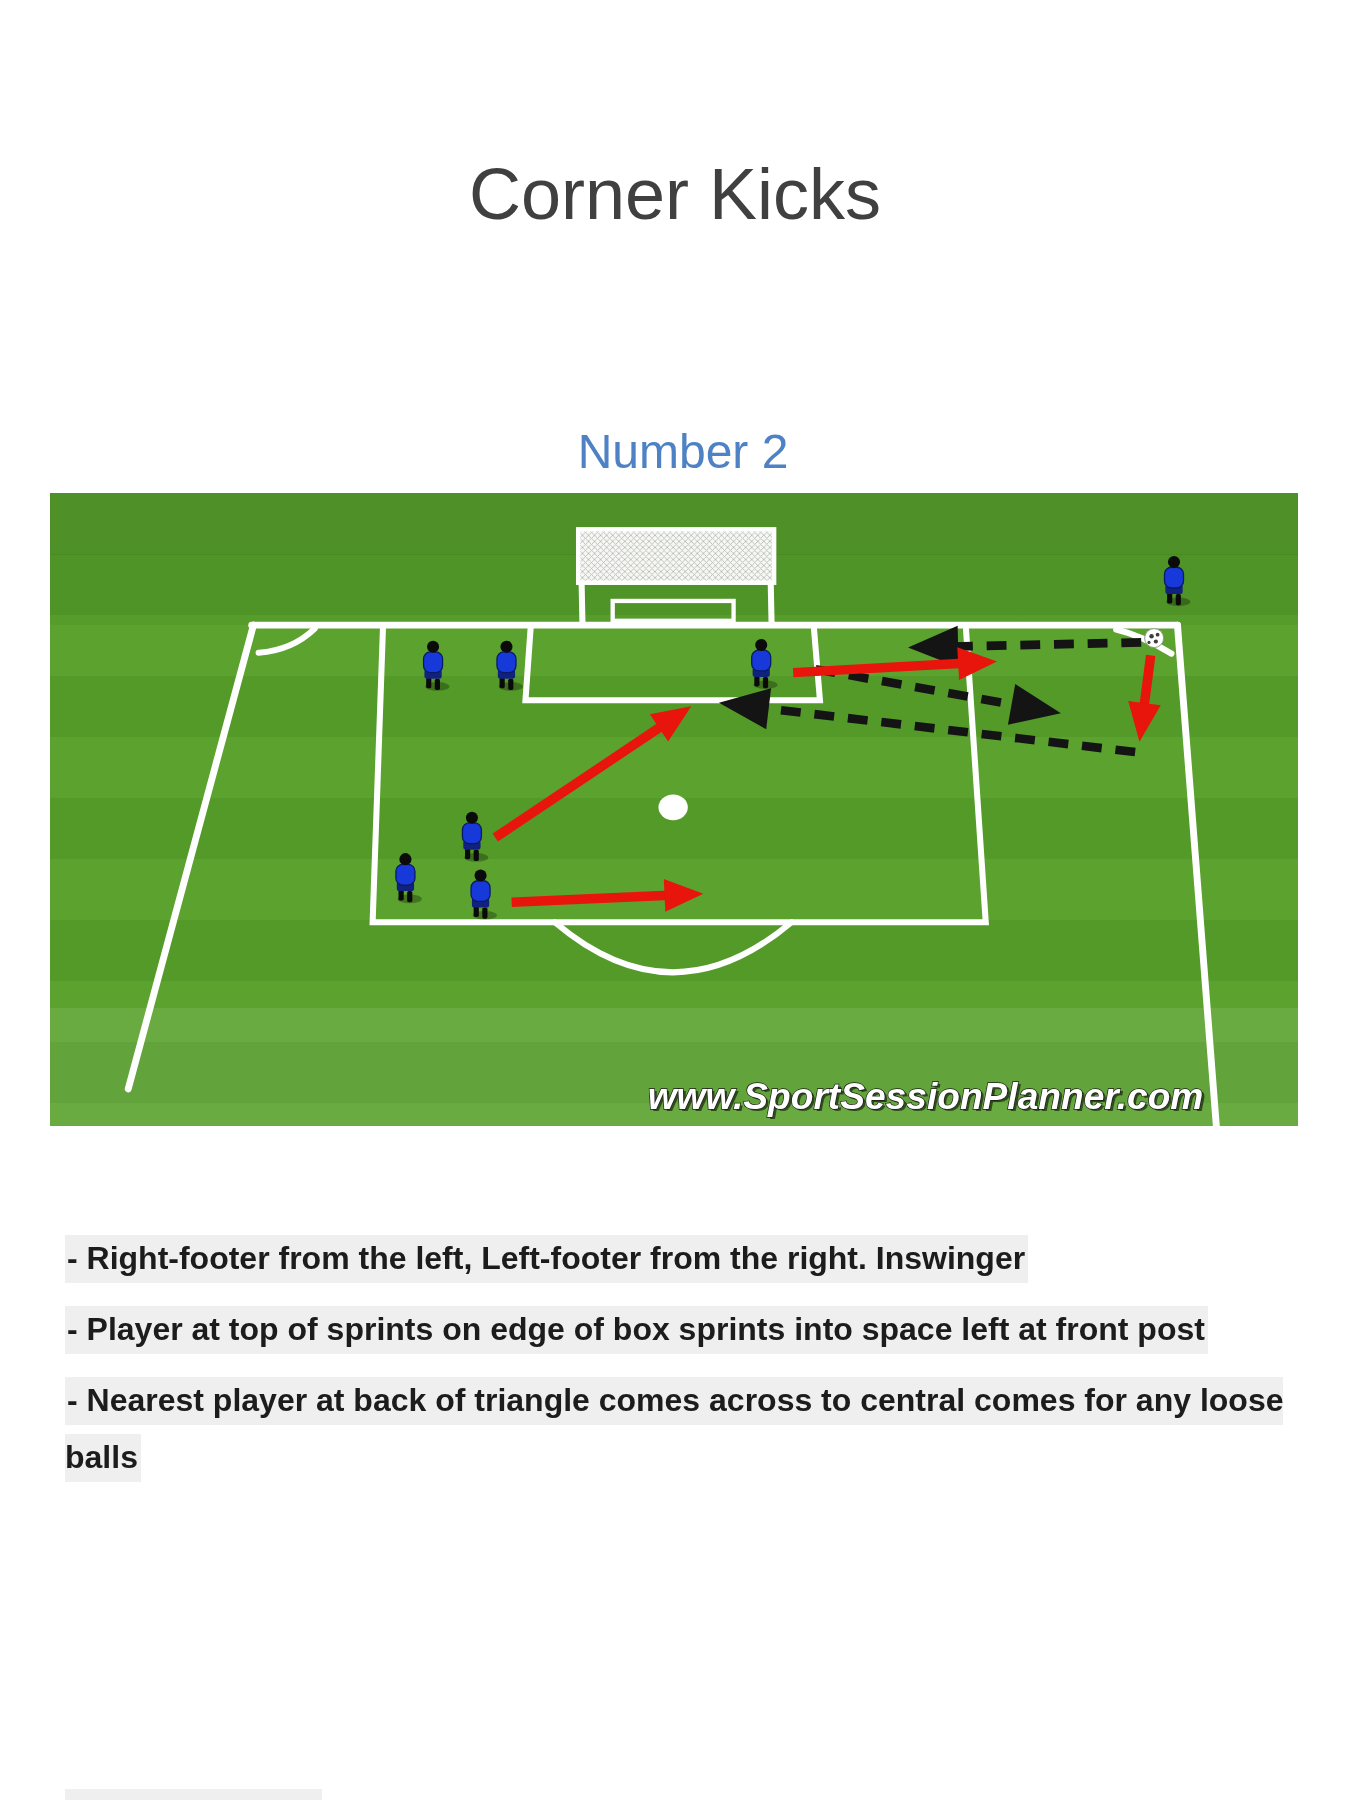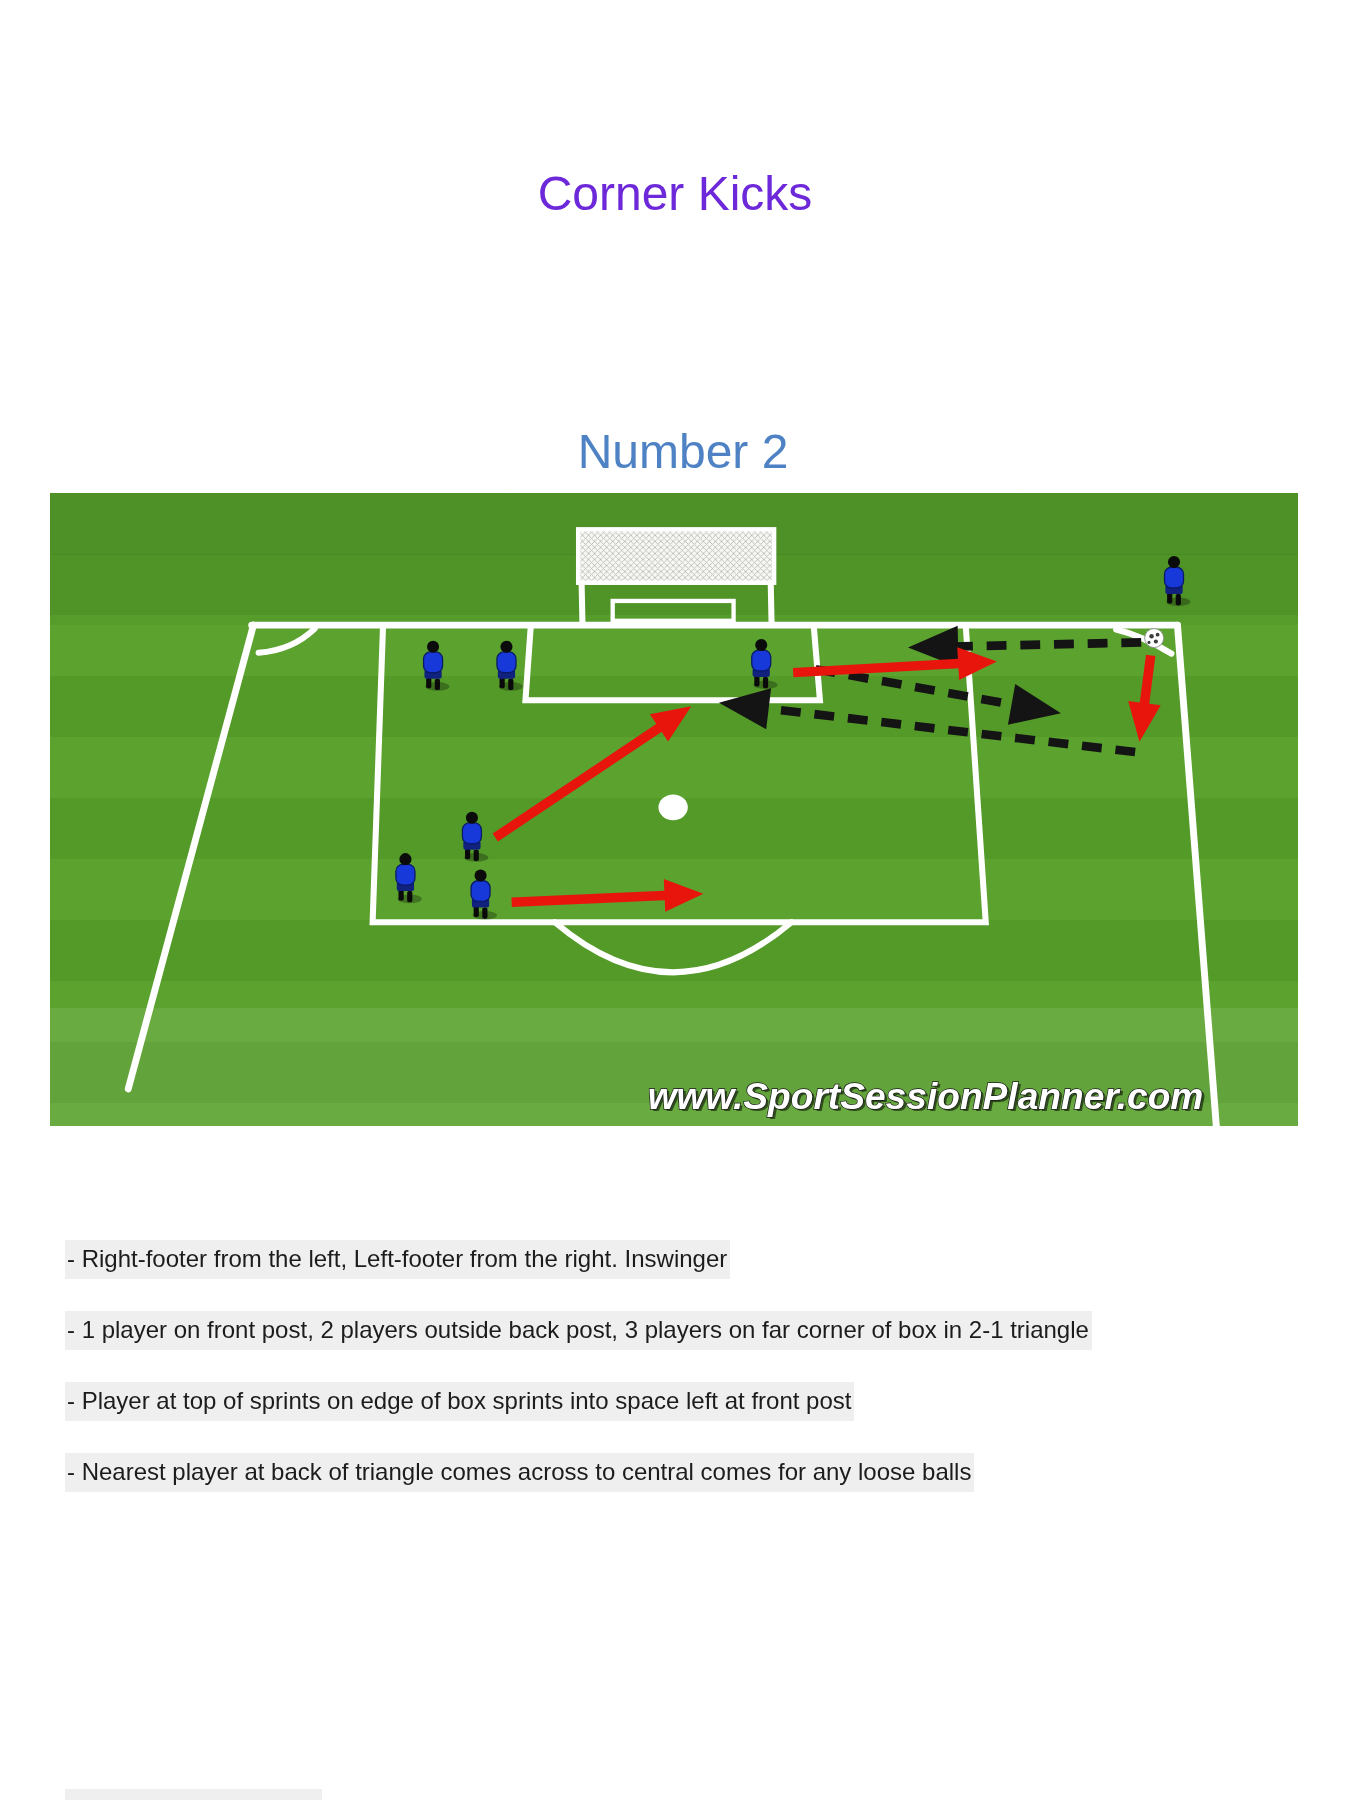--- a/index.html
+++ b/index.html
@@ -3,42 +3,42 @@
 <meta charset="utf-8">
 <style>
   html,body{margin:0;padding:0;}
   body{
     width:1350px;height:1800px;position:relative;overflow:hidden;
     background:#ffffff;
     font-family:"Liberation Sans", sans-serif;
   }
   .title{
     position:absolute;top:158px;left:0;width:1350px;
-    text-align:center;font-size:48px;line-height:72px;font-weight:400;
-    color:#6d28d9;letter-spacing:0px;
+    text-align:center;font-size:72px;line-height:72px;font-weight:400;
+    color:#404040;letter-spacing:0px;
   }
   .subtitle{
     position:absolute;top:424px;left:8px;width:1350px;
     text-align:center;font-size:48px;line-height:56px;font-weight:400;
     color:#4e82c4;
   }
   .pitch{
     position:absolute;left:50px;top:493px;width:1248px;height:633px;
     background:
       linear-gradient(180deg, rgba(10,50,0,0.16) 0px, rgba(10,50,0,0.16) 62px,
                               rgba(10,50,0,0.06) 62px, rgba(10,50,0,0.06) 132px,
                               rgba(0,0,0,0) 132px),
       linear-gradient(0deg, rgba(255,255,255,0.09) 0px, rgba(255,255,255,0.09) 118px,
                               rgba(0,0,0,0) 118px),
       repeating-linear-gradient(180deg, #5ba32e 0px, #5ba32e 61px, #549a29 61px, #549a29 122px);
   }
   .pitch svg{position:absolute;left:0;top:0;width:100%;height:100%;display:block;}
   .notes{
     position:absolute;left:65px;top:1230px;width:1230px;
-    font-size:24px;line-height:57px;color:#1c1c1c;
+    font-size:32px;line-height:57px;color:#1c1c1c;font-weight:bold;
   }
   .notes p{margin:0 0 14px 0;}
   .hl{background:#efefef;padding:5px 3px 7px 2px;}
   .clipped-bar{
     position:absolute;left:65px;top:1789px;width:257px;height:11px;
     background:#efefef;
   }
   .wmark{font-style:italic;font-weight:bold;font-size:43px;font-family:"Liberation Sans",sans-serif;}
 </style>
 </head>
@@ -182,18 +182,17 @@
         </g>
       </g>
 
     <text class="wmark" x="1240" y="716" text-anchor="end" fill="rgba(0,0,0,0.55)">www.SportSessionPlanner.com</text>
     <text class="wmark" x="1237" y="713" text-anchor="end" fill="#ffffff" stroke="#1a1a1a" stroke-width="1.6" paint-order="stroke">www.SportSessionPlanner.com</text>
   </svg>
 </div>
 
 <div class="notes">
   <p><span class="hl">- Right-footer from the left, Left-footer from the right. Inswinger</span></p>
-  <p><span class="hl">- 1 player on front post, 2 players outside back post, 3 players on far corner of box in 2-1 triangle</span></p>
   <p><span class="hl">- Player at top of sprints on edge of box sprints into space left at front post</span></p>
   <p><span class="hl">- Nearest player at back of triangle comes across to central comes for any loose balls</span></p>
 </div>
 
 <div class="clipped-bar"></div>
 
 </body></html>

